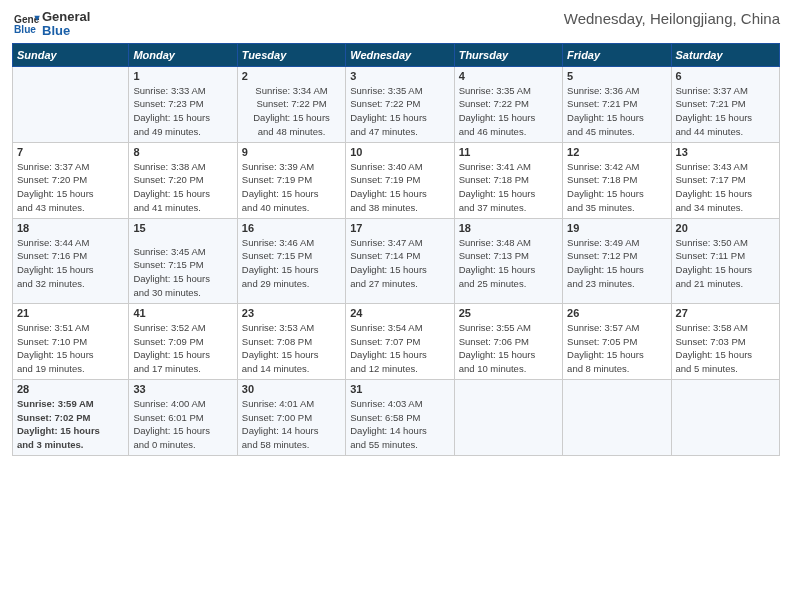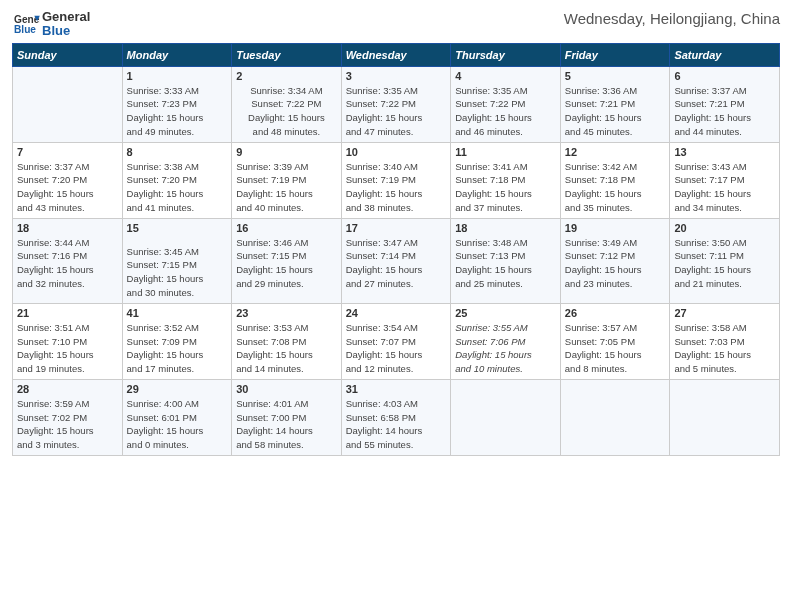--- a/index.html
+++ b/index.html
@@ -290,21 +290,21 @@
           </td>
           <td>
             <span class="day-num">24</span>
             <div class="day-info" style="white-space: pre-line;">Sunrise: 3:54 AM
 Sunset: 7:07 PM
 Daylight: 15 hours
 and 12 minutes.</div>
           </td>
           <td>
             <span class="day-num">25</span>
-            <div class="day-info" style="white-space: pre-line; font-style: italic;">Sunrise: 3:55 AM
+            <div class="day-info" style="white-space: pre-line;">Sunrise: 3:55 AM
 Sunset: 7:06 PM
 Daylight: 15 hours
 and 10 minutes.</div>
           </td>
           <td>
             <span class="day-num">26</span>
             <div class="day-info" style="white-space: pre-line;">Sunrise: 3:57 AM
 Sunset: 7:05 PM
 Daylight: 15 hours
 and 8 minutes.</div>
@@ -313,27 +313,27 @@
             <span class="day-num">27</span>
             <div class="day-info" style="white-space: pre-line;">Sunrise: 3:58 AM
 Sunset: 7:03 PM
 Daylight: 15 hours
 and 5 minutes.</div>
           </td>
         </tr>
         <tr>
           <td>
             <span class="day-num">28</span>
-            <div class="day-info" style="white-space: pre-line;">Sunrise: 3:59 AM
+            <div class="day-info" style="white-space: pre-line; font-weight: bold;">Sunrise: 3:59 AM
 Sunset: 7:02 PM
 Daylight: 15 hours
 and 3 minutes.</div>
           </td>
           <td>
-            <span class="day-num">29</span>
+            <span class="day-num">33</span>
             <div class="day-info" style="white-space: pre-line;">Sunrise: 4:00 AM
 Sunset: 6:01 PM
 Daylight: 15 hours
 and 0 minutes.</div>
           </td>
           <td>
             <span class="day-num">30</span>
             <div class="day-info" style="white-space: pre-line;">Sunrise: 4:01 AM
 Sunset: 7:00 PM
 Daylight: 14 hours

